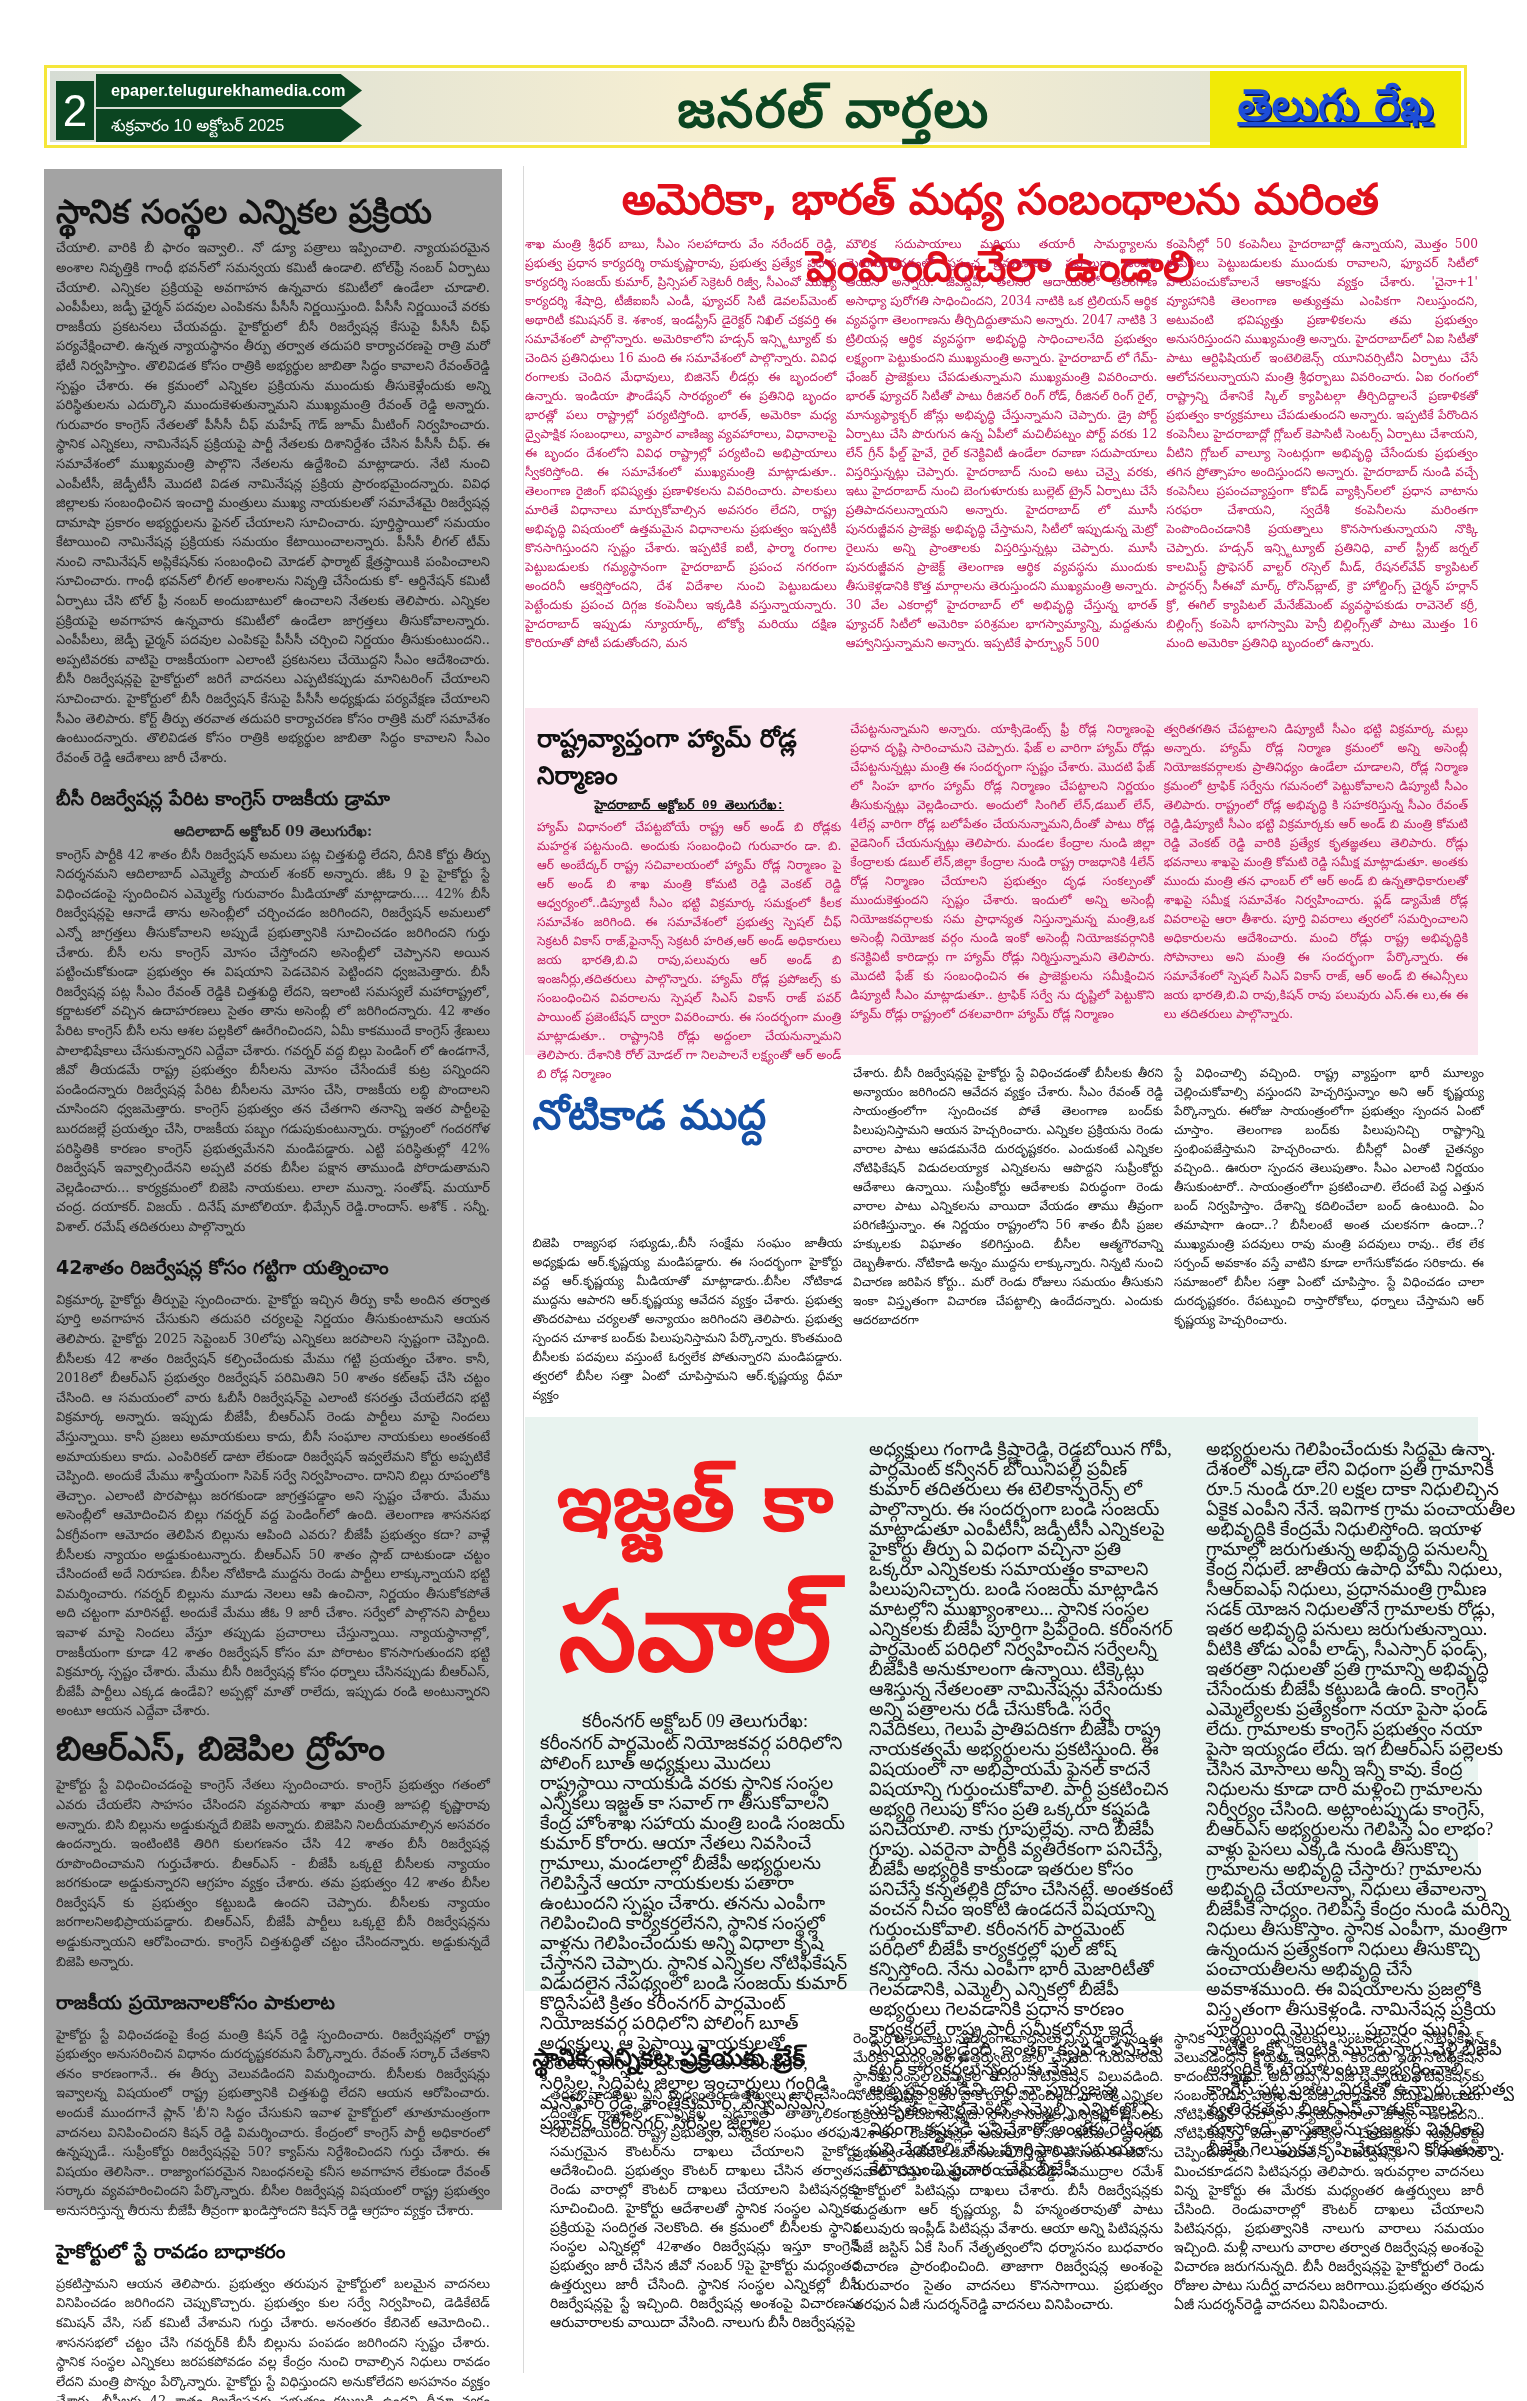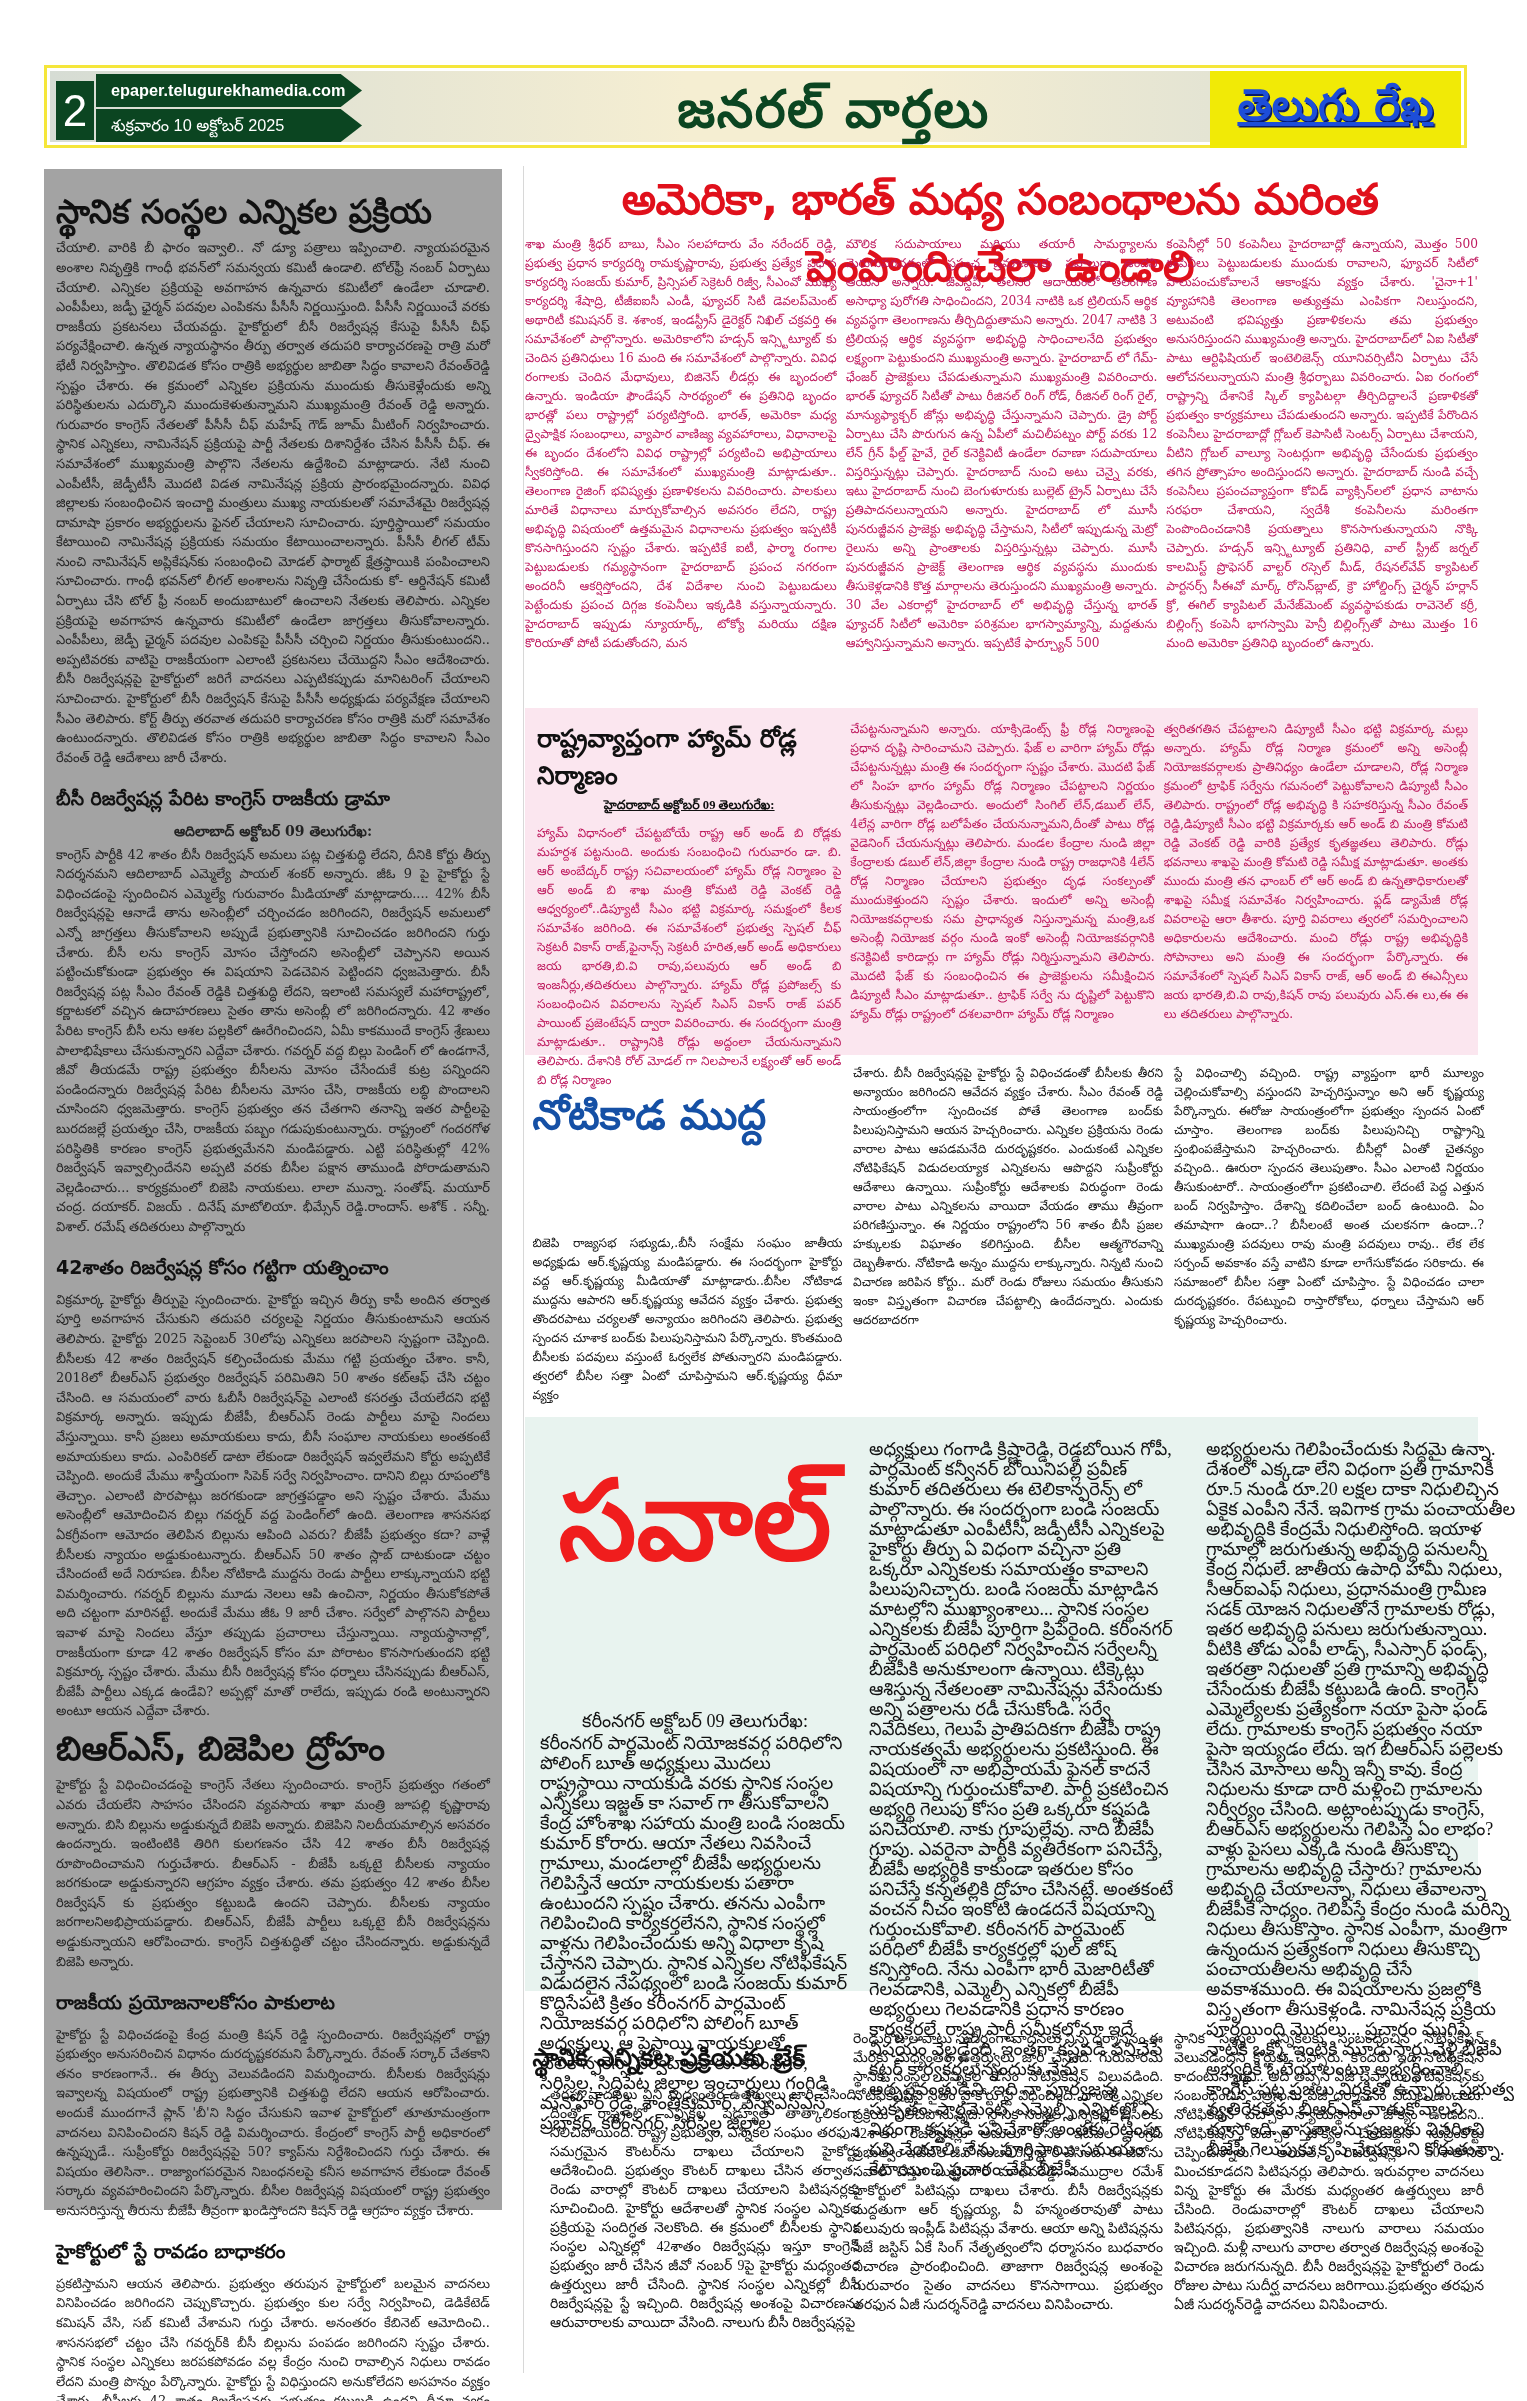--- a/index.html
+++ b/index.html
@@ -39,21 +39,21 @@
   .lead-title { position: absolute; left: 529px; top: 166px; width: 942px; height: 67px; text-align: center;
     font-size: 43px; font-weight: bold; color: #e0101b; line-height: 67px; letter-spacing: -0.7px; }
 
   .cols3 { position: absolute; display: grid; grid-template-columns: 1fr 1fr 1fr; column-gap: 9px; }
   .cols3 p, .cols2 p { font-family: "DejaVu Serif", serif; font-size: 12.2px; line-height: 19px; text-align: justify; color: #be185d; }
   .lead-body { left: 525px; top: 235px; width: 953px; height: 458px; }
 
   .pink-box { position: absolute; left: 525px; top: 708px; width: 953px; height: 347px; background: #fbe6ef; }
   .pink-box .cols3 { left: 12px; top: 12px; width: 931px; }
   .pink-title { font-size: 25px; font-weight: bold; line-height: 37px; margin-bottom: 4.4px; }
-  .dateline-c { font-weight: bold; text-align: center; font-family: Liberation Serif, serif; font-size: 12.6px; margin-bottom: 9px; text-decoration: underline; }
+  .dateline-c { font-weight: bold; text-align: center; font-family: Liberation Mono, monospace; font-size: 12.6px; margin-bottom: 3px; text-decoration: underline; }
 
   .blue-block { position: absolute; left: 525px; top: 1064px; width: 953px; height: 303px; }
   .blue-title { position: absolute; left: 7.4px; top: 22px; width: 310px; color: #1550a5; font-weight: bold; }
   .blue-title .l1 { font-size: 41px; line-height: 59px; display: block; }
   .blue-title .l2 { font-size: 56px; line-height: 74px; display: block; }
   .blue-block .b-col1 { position: absolute; left: 7.4px; top: 170px; width: 310px; }
   .blue-block .b-col2 { position: absolute; left: 328px; top: 0; width: 310px; }
   .blue-block .b-col3 { position: absolute; left: 649px; top: 0; width: 310px; }
   .blue-block p { font-family: "DejaVu Serif", serif; font-size: 12.2px; line-height: 19px; text-align: justify; }
 
@@ -149,20 +149,21 @@
   <div class="b-col2">
       <p>చేశారు. బీసీ రిజర్వేషన్లపై హైకోర్టు స్టే విధించడంతో బీసీలకు తీరని అన్యాయం జరిగిందని ఆవేదన వ్యక్తం చేశారు. సీఎం రేవంత్ రెడ్డి సాయంత్రంలోగా స్పందించక పోతే తెలంగాణ బంద్‌కు పిలుపునిస్తామని ఆయన హెచ్చరించారు. ఎన్నికల ప్రక్రియను రెండు వారాల పాటు ఆపడమనేది దురదృష్టకరం. ఎందుకంటే ఎన్నికల నోటిఫికేషన్ విడుదలయ్యాక ఎన్నికలను ఆపొద్దని సుప్రీంకోర్టు ఆదేశాలు ఉన్నాయి. సుప్రీంకోర్టు ఆదేశాలకు విరుద్ధంగా రెండు వారాల పాటు ఎన్నికలను వాయిదా వేయడం తాము తీవ్రంగా పరిగణిస్తున్నాం. ఈ నిర్ణయం రాష్ట్రంలోని 56 శాతం బీసీ ప్రజల హక్కులకు విఘాతం కలిగిస్తుంది. బీసీల ఆత్మగౌరవాన్ని దెబ్బతీశారు. నోటికాడి అన్నం ముద్దను లాక్కున్నారు. నిన్నటి నుంచి విచారణ జరిపిన కోర్టు.. మరో రెండు రోజులు సమయం తీసుకుని ఇంకా విస్తృతంగా విచారణ చేపట్టాల్సి ఉందేదన్నారు. ఎందుకు ఆదరబాదరగా</p>
     </div>
   <div class="b-col3">
       <p>స్టే విధించాల్సి వచ్చింది. రాష్ట్ర వ్యాప్తంగా భారీ మూల్యం చెల్లించుకోవాల్సి వస్తుందని హెచ్చరిస్తున్నాం అని ఆర్ కృష్ణయ్య పేర్కొన్నారు. ఈరోజు సాయంత్రంలోగా ప్రభుత్వం స్పందన ఏంటో చూస్తాం. తెలంగాణ బంద్‌కు పిలుపునిచ్చి రాష్ట్రాన్ని స్తంభింపజేస్తామని హెచ్చరించారు. బీసీల్లో ఏంతో చైతన్యం వచ్చింది.. ఊరురా స్పందన తెలుపుతాం. సీఎం ఎలాంటి నిర్ణయం తీసుకుంటారో.. సాయంత్రంలోగా ప్రకటించాలి. లేదంటే పెద్ద ఎత్తున బంద్ నిర్వహిస్తాం. దేశాన్ని కదిలించేలా బంద్ ఉంటుంది. ఏం తమాషాగా ఉందా..? బీసీలంటే అంత చులకనగా ఉందా..? ముఖ్యమంత్రి పదవులు రావు మంత్రి పదవులు రావు.. లేక లేక సర్పంచ్ అవకాశం వస్తే వాటిని కూడా లాగేసుకోవడం సరికాదు. ఈ సమాజంలో బీసీల సత్తా ఏంటో చూపిస్తాం. స్టే విధించడం చాలా దురదృష్టకరం. రేపట్నుంచి రాస్తారోకోలు, ధర్నాలు చేస్తామని ఆర్ కృష్ణయ్య హెచ్చరించారు.</p>
     </div>
 </div>
 
 <div class="green-box">
   <div class="izzat-title">
+    <span class="l1">ఇజ్జత్ కా</span>
     <span class="l2">సవాల్</span>
   </div>
   <div class="g-col1">
     <p class="dl">కరీంనగర్ అక్టోబర్ 09 తెలుగురేఖ:</p>
     <p>కరీంనగర్ పార్లమెంట్ నియోజకవర్గ పరిధిలోని పోలింగ్ బూత్ అధ్యక్షులు మొదలు రాష్ట్రస్థాయి నాయకుడి వరకు స్థానిక సంస్థల ఎన్నికలు ఇజ్జత్ కా సవాల్ గా తీసుకోవాలని కేంద్ర హోంశాఖ సహాయ మంత్రి బండి సంజయ్ కుమార్ కోరారు. ఆయా నేతలు నివసించే గ్రామాలు, మండలాల్లో బీజేపీ అభ్యర్థులను గెలిపిస్తేనే ఆయా నాయకులకు పతారా ఉంటుందని స్పష్టం చేశారు. తనను ఎంపీగా గెలిపించింది కార్యకర్తలేనని, స్థానిక సంస్థల్లో వాళ్లను గెలిపించేందుకు అన్ని విధాలా కృషి చేస్తానని చెప్పారు. స్థానిక ఎన్నికల నోటిఫికేషన్ విడుదలైన నేపథ్యంలో బండి సంజయ్ కుమార్ కొద్దిసేపటి క్రితం కరీంనగర్ పార్లమెంట్ నియోజకవర్గ పరిధిలోని పోలింగ్ బూత్ అధ్యక్షులు, ఆ పైస్థాయి నాయకులతో టెలికాన్ఫరెన్స్ నిర్వహించారు. కరీంనగర్, సిరిసిల్ల, సిద్దిపేట జిల్లాల ఇంచార్జులు గంగిడి మనోహర్ రెడ్డి, శాంతికుమార్, ఎస్వీఎస్ఎస్ ప్రభాకర్, కరీంనగర్, సిరిసిల్ల జిల్లాల</p>
   </div>
   <div class="g-col2">
       <p>అధ్యక్షులు గంగాడి క్రిష్ణారెడ్డి, రెడ్డబోయిన గోపీ, పార్లమెంట్ కన్వీనర్ బోయినిపల్లి ప్రవీణ్ కుమార్ తదితరులు ఈ టెలికాన్ఫరెన్స్ లో పాల్గొన్నారు. ఈ సందర్భంగా బండి సంజయ్ మాట్లాడుతూ ఎంపీటీసీ, జడ్పీటీసీ ఎన్నికలపై హైకోర్టు తీర్పు ఏ విధంగా వచ్చినా ప్రతి ఒక్కరూ ఎన్నికలకు సమాయత్తం కావాలని పిలుపునిచ్చారు. బండి సంజయ్ మాట్లాడిన మాటల్లోని ముఖ్యాంశాలు... స్థానిక సంస్థల ఎన్నికలకు బీజేపీ పూర్తిగా ప్రిపేరైంది. కరీంనగర్ పార్లమెంట్ పరిధిలో నిర్వహించిన సర్వేలన్నీ బీజేపీకి అనుకూలంగా ఉన్నాయి. టిక్కెట్లు ఆశిస్తున్న నేతలంతా నామినేషన్లు వేసేందుకు అన్ని పత్రాలను రడీ చేసుకోండి. సర్వే నివేదికలు, గెలుపే ప్రాతిపదికగా బీజేపీ రాష్ట్ర నాయకత్వమే అభ్యర్థులను ప్రకటిస్తుంది. ఈ విషయంలో నా అభిప్రాయమే ఫైనల్ కాదనే విషయాన్ని గుర్తుంచుకోవాలి. పార్టీ ప్రకటించిన అభ్యర్థి గెలుపు కోసం ప్రతి ఒక్కరూ కష్టపడి పనిచేయాలి. నాకు గ్రూపుల్లేవు. నాది బీజేపీ గ్రూపు. ఎవరైనా పార్టీకి వ్యతిరేకంగా పనిచేస్తే, బీజేపీ అభ్యర్థికి కాకుండా ఇతరుల కోసం పనిచేస్తే కన్నతల్లికి ద్రోహం చేసినట్లే. అంతకంటే వంచన నీచం ఇంకోటి ఉండదనే విషయాన్ని గుర్తుంచుకోవాలి. కరీంనగర్ పార్లమెంట్ పరిధిలో బీజేపీ కార్యకర్తల్లో ఫుల్ జోష్ కన్పిస్తోంది. నేను ఎంపీగా భారీ మెజారిటీతో గెలవడానికి, ఎమ్మెల్సీ ఎన్నికల్లో బీజేపీ అభ్యర్థులు గెలవడానికి ప్రధాన కారణం కార్యకర్తలే. రాష్ట్ర పార్టీ సమీక్షలోనూ ఇదే విషయం వెల్లడైంది. ఇంతగా కష్టపడి పనిచేసే కట్టర్ కార్యకర్తలున్నందుకు నేను అదృష్టవంతుడిని. ఇది నా పూర్వజన్మ సుకృతం. పార్లమెంట్, ఎమ్మెల్సీ ఎన్నికల్లో ఏ విధంగా కష్టపడి పనిచేశారో అంతకు రెట్టింపు పని చేయాలి. నేను పూర్తిస్థాయి సమయం కేటాయించి ప్రచారం చేసి బీజేపీ</p>
     </div>
   <div class="g-col3">

